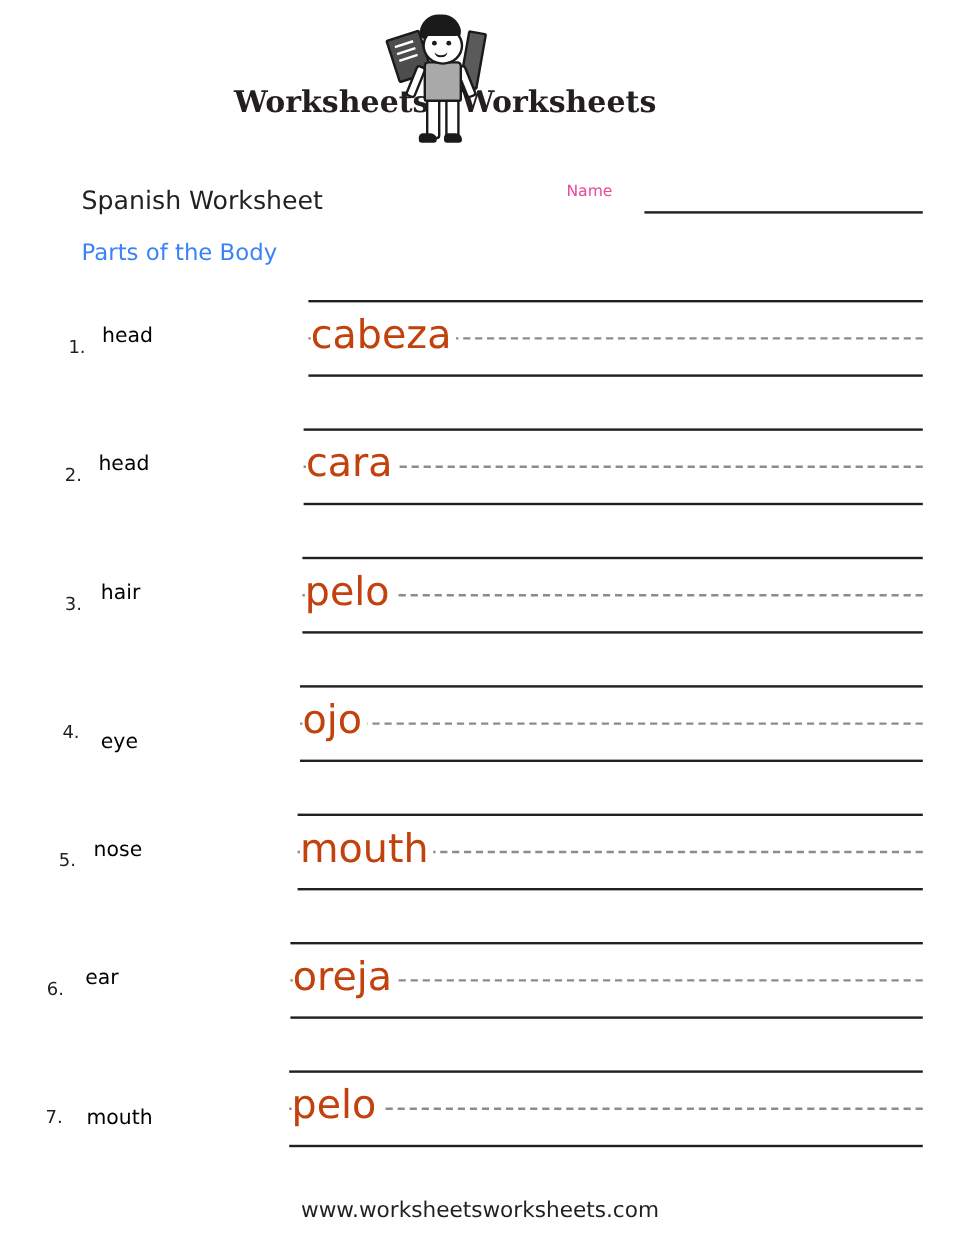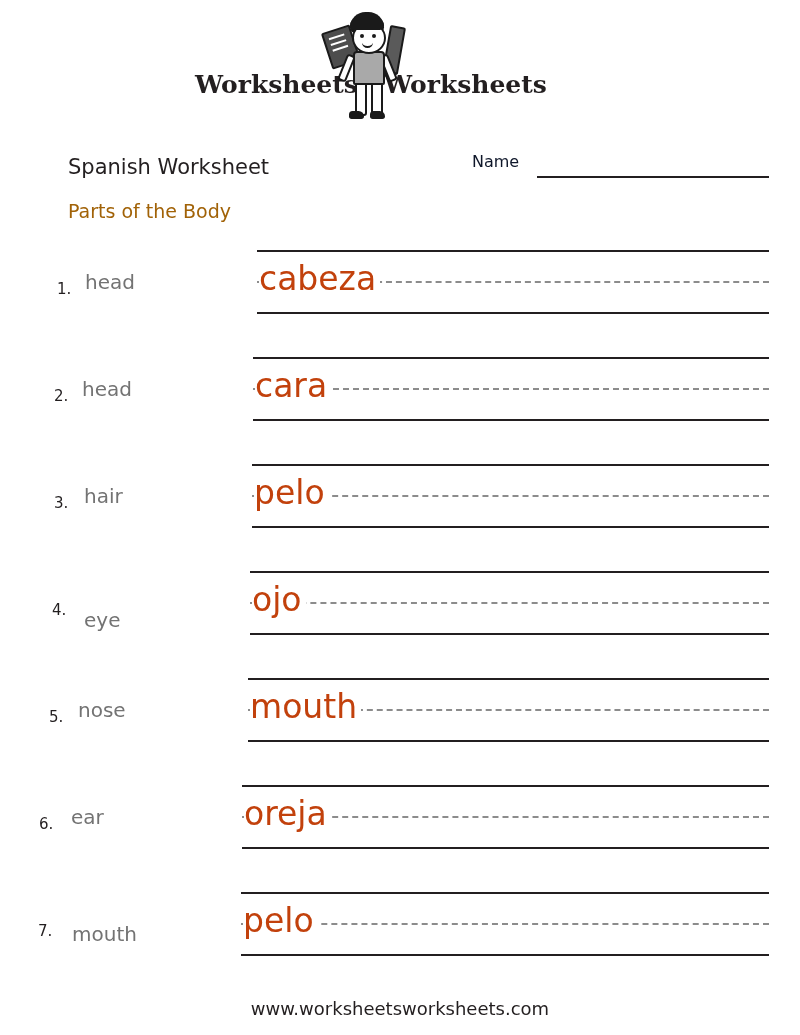--- a/index.html
+++ b/index.html
@@ -169,28 +169,28 @@
     top: 155px;
     font-size: 21px;
     color: #231f20;
     font-family: "DejaVu Sans", sans-serif;
   }
   .sheet-subtitle {
     position: absolute;
     left: 68px;
     top: 200px;
     font-size: 19px;
-    color: #a16207;
+    color: #3b82f6;
   }
   .name-label {
     position: absolute;
     left: 472px;
     top: 152px;
-    font-size: 16px;
-    color: #0f172a;
+    font-size: 13px;
+    color: #ec4899;
   }
   .name-rule {
     position: absolute;
     left: 537px;
     top: 176px;
     width: 232px;
     height: 0;
     border-bottom: 2px solid #231f20;
   }
 
@@ -205,22 +205,22 @@
     position: relative;
     height: 107px;
   }
   .row-num {
     position: absolute;
     font-size: 15px;
     color: #231f20;
   }
   .row-word {
     position: absolute;
-    font-size: 20px;
-    color: #737373;
+    font-size: 17px;
+    color: #000000;
     white-space: nowrap;
   }
   
   .lines {
     position: absolute;
     top: 14px;
   }
   .line-top, .line-bottom {
     position: absolute;
     left: 0;

